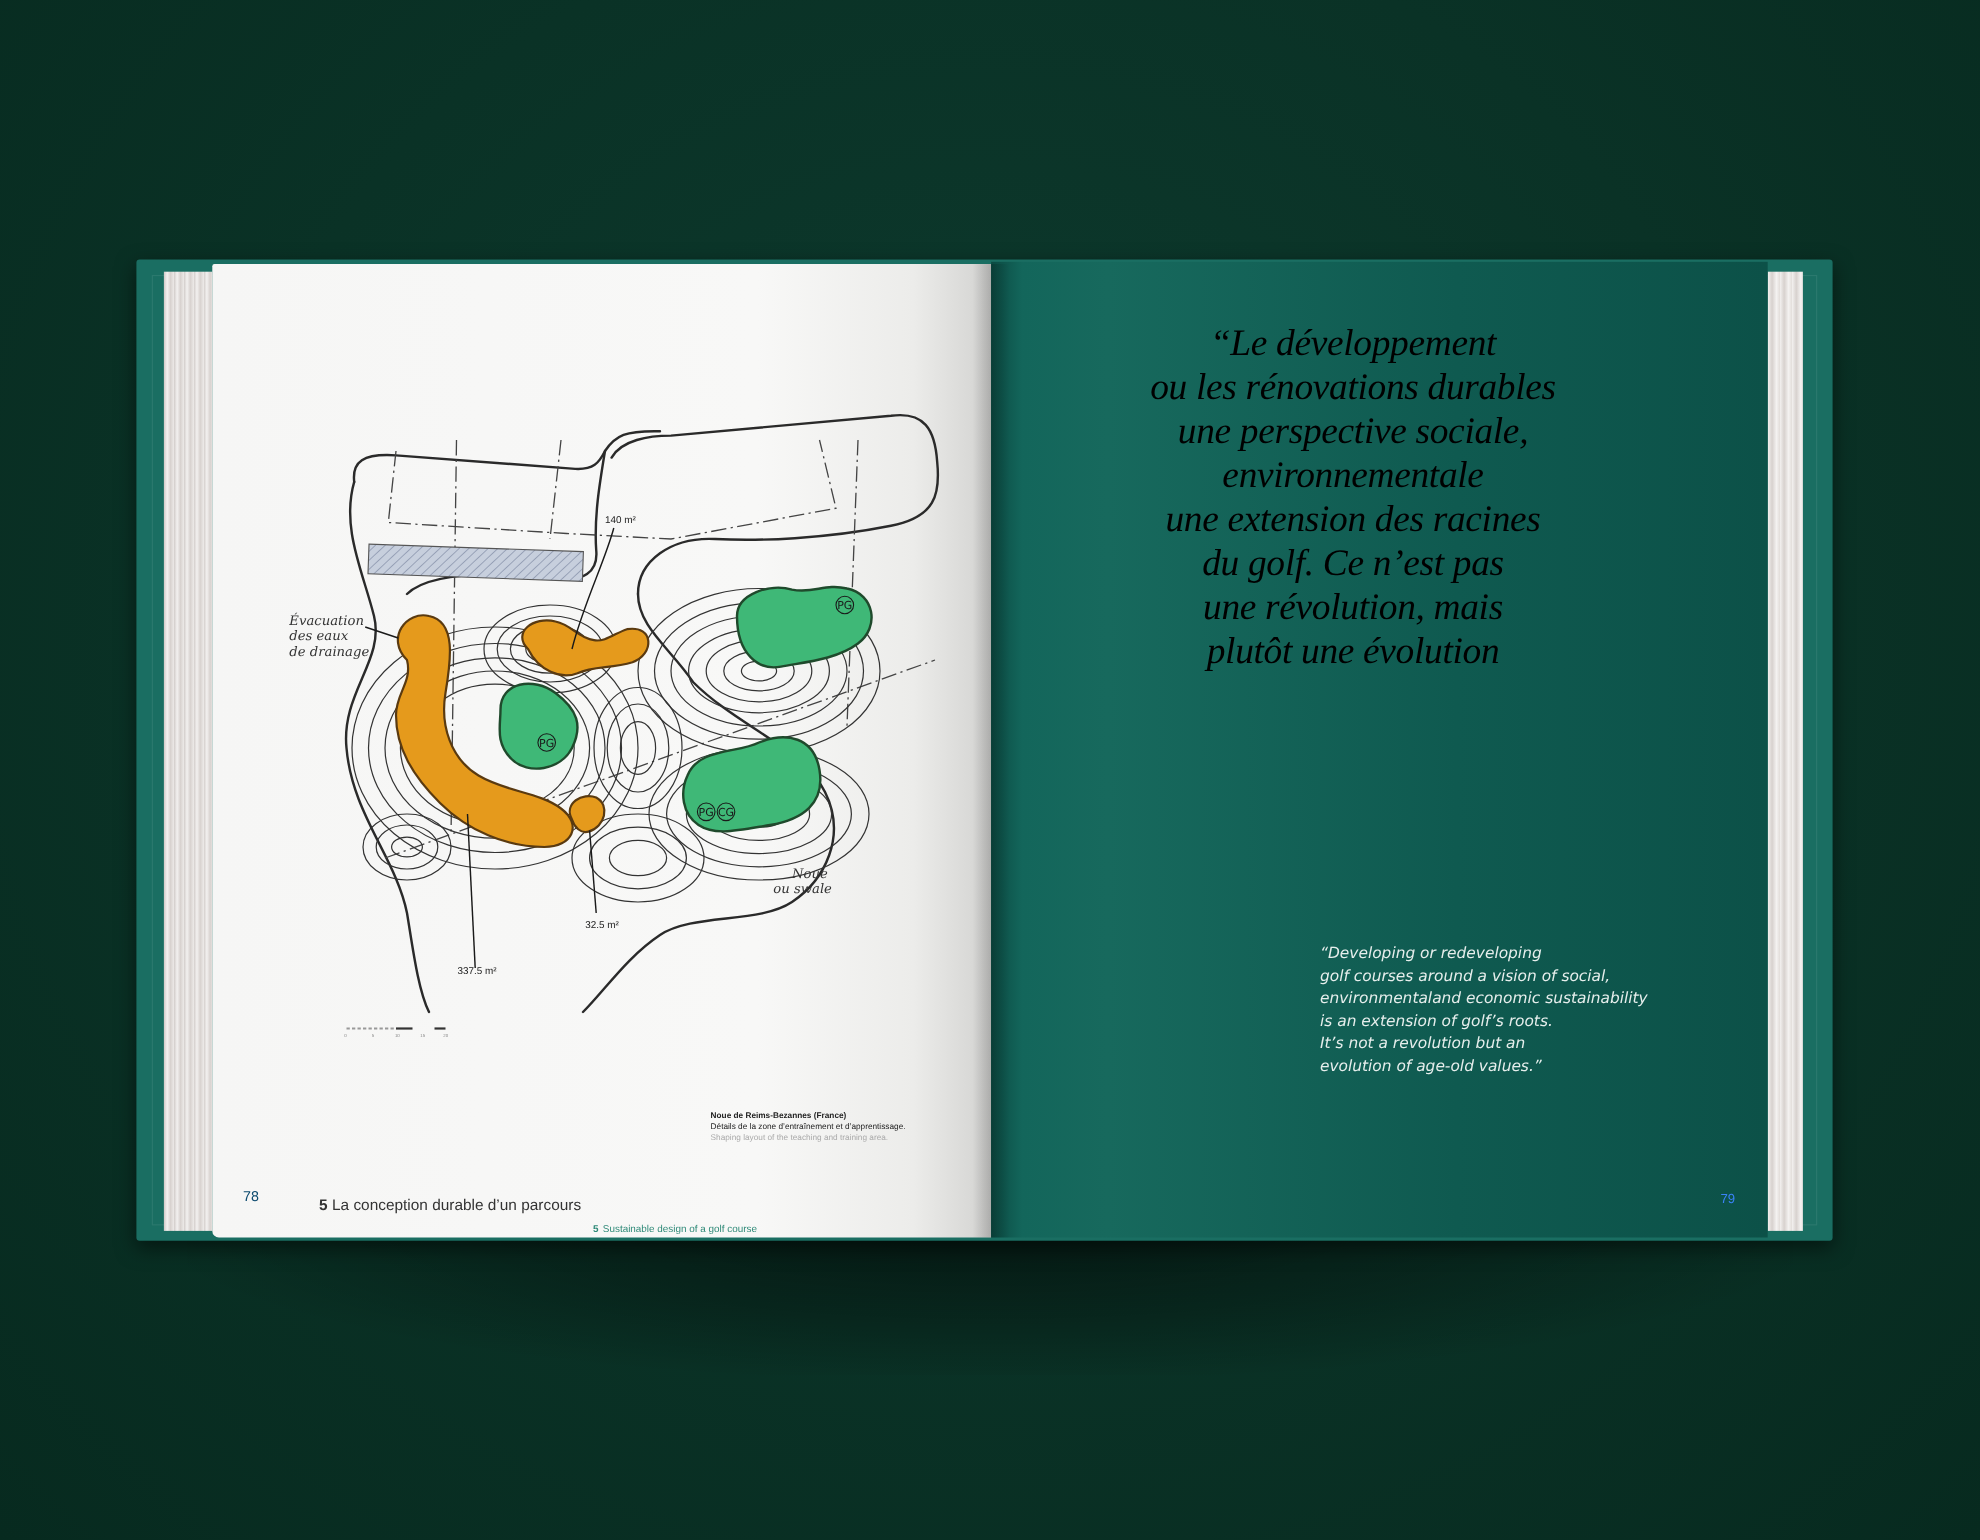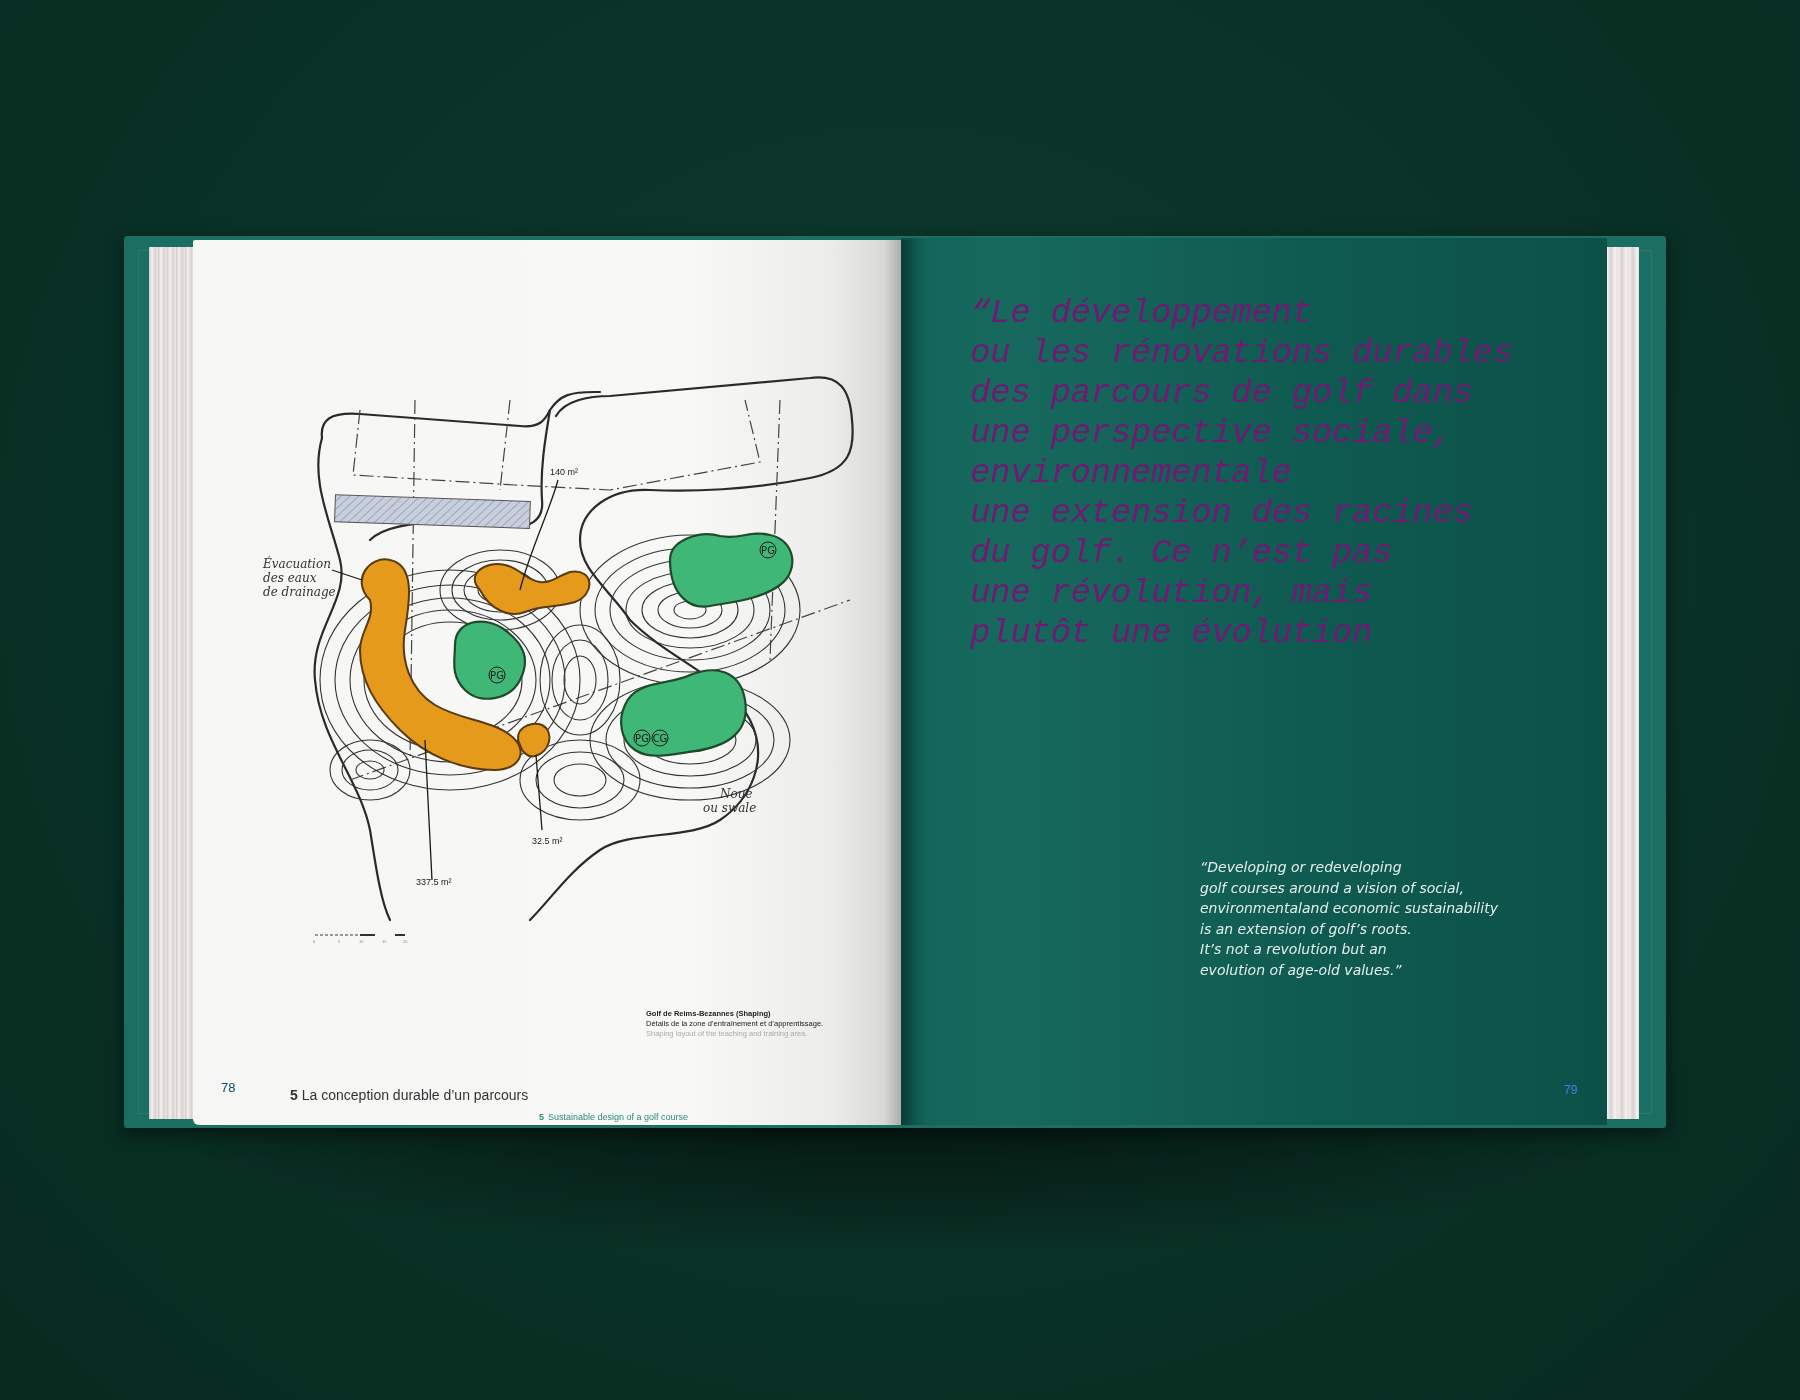--- a/index.html
+++ b/index.html
@@ -53,22 +53,22 @@
   }
   .running-fr {
     position:absolute; left:290px; top:1087px; font-size:14px; color:#333;
   }
   .running-en {
     position:absolute; left:539px; top:1092px; font-size:9px; color:#2f8a78;margin-top:20px;
   }
   .running-fr b, .running-en b { font-weight:bold; margin-right:4px; }
   .quote-fr {
     position:absolute; left:970px; top:293px; width:520px;
-    font-size:34px; line-height:40px; font-style:italic; color:#701a75;
-    font-family: Liberation Mono, monospace; font-weight:300; letter-spacing:-0.3px;
+    font-size:34px; line-height:40px; font-style:italic; color:#000000;
+    font-family: Liberation Serif, serif; font-weight:300; letter-spacing:-0.3px;text-align:center;
   }
   .quote-fr .line { display:block; white-space:nowrap; }
   .quote-en {
     position:absolute; right:220px; top:857px; width:380px; text-align:left;
     font-size:14px; line-height:20.5px; font-style:italic; color:#e6eeec;
     font-family: "DejaVu Sans", sans-serif;
   }
   .quote-en .line { display:block; white-space:nowrap; }
   .folio-right {
     position:absolute; left:1564px; top:1083px; font-size:12px; color:#3b82f6;
@@ -199,37 +199,36 @@
       <text x="63" y="583">0</text>
       <text x="88" y="583">5</text>
       <text x="109" y="583">10</text>
       <text x="132" y="583">15</text>
       <text x="153" y="583">20</text>
     </g>
   </g>
 </svg>
 
 <div class="caption">
-  <div class="t1">Golf de Reims-Bezannes (Shaping)</div>
+  <div class="t1">Noue de Reims-Bezannes (France)</div>
   <div class="t2">Détails de la zone d’entraînement et d’apprentissage.</div>
   <div class="t3">Shaping layout of the teaching and training area.</div>
 </div>
 
 <div class="folio-left">78</div>
 <div class="running-fr">
   <b>5</b><span>La conception durable d’un parcours</span>
 </div>
 <div class="running-en">
   <b>5</b><span>Sustainable design of a golf course</span>
 </div>
 
 <div class="quote-fr">
   <span class="line">“Le développement</span>
   <span class="line">ou les rénovations durables</span>
-  <span class="line">des parcours de golf dans</span>
   <span class="line">une perspective sociale,</span>
   <span class="line">environnementale</span>
   <span class="line">une extension des racines</span>
   <span class="line">du golf. Ce n’est pas</span>
   <span class="line">une révolution, mais</span>
   <span class="line">plutôt une évolution</span>
 </div>
 
 <div class="quote-en">
   <span class="line">“Developing or redeveloping</span>

